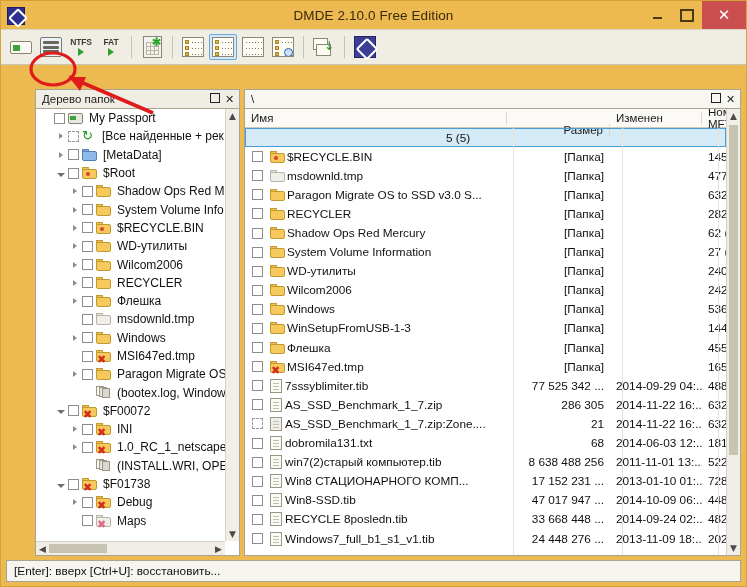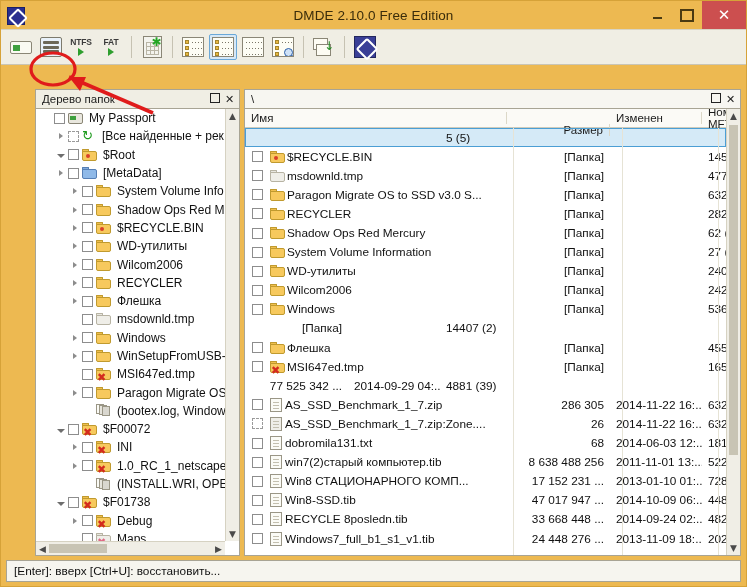--- a/index.html
+++ b/index.html
@@ -481,71 +481,71 @@
             <div class="tnode" style="padding-left: 18px;">
               <span class="tw">
                 <span class="tri"></span>
               </span>
               <span class="cb dashed"></span>
               <span class="refresh-ic">↻</span>
               <span class="tlabel">[Все найденные + рек</span>
             </div>
             <div class="tnode" style="padding-left: 18px;">
               <span class="tw">
+                <span class="tri"></span>
+              </span>
+              <span class="cb"></span>
+              <span class="fi blue">
+                <span class="tab"></span>
+                <span class="body"></span>
+              </span>
+              <span class="tlabel">[MetaData]</span>
+            </div>
+            <div class="tnode" style="padding-left: 18px;">
+              <span class="tw">
                 <span class="tri open"></span>
               </span>
               <span class="cb"></span>
               <span class="fi">
                 <span class="tab"></span>
                 <span class="body"></span>
                 <span class="dot"></span>
               </span>
               <span class="tlabel">$Root</span>
             </div>
-            <div class="tnode" style="padding-left: 18px;">
-              <span class="tw">
-                <span class="tri"></span>
-              </span>
-              <span class="cb"></span>
-              <span class="fi blue">
-                <span class="tab"></span>
-                <span class="body"></span>
-              </span>
-              <span class="tlabel">[MetaData]</span>
+            <div class="tnode" style="padding-left: 32px;">
+              <span class="tw">
+                <span class="tri"></span>
+              </span>
+              <span class="cb"></span>
+              <span class="fi">
+                <span class="tab"></span>
+                <span class="body"></span>
+              </span>
+              <span class="tlabel">Shadow Ops Red M</span>
             </div>
             <div class="tnode" style="padding-left: 32px;">
               <span class="tw">
                 <span class="tri"></span>
               </span>
               <span class="cb"></span>
               <span class="fi">
                 <span class="tab"></span>
                 <span class="body"></span>
               </span>
               <span class="tlabel">System Volume Info</span>
             </div>
             <div class="tnode" style="padding-left: 32px;">
               <span class="tw">
                 <span class="tri"></span>
               </span>
               <span class="cb"></span>
               <span class="fi">
                 <span class="tab"></span>
                 <span class="body"></span>
-              </span>
-              <span class="tlabel">Shadow Ops Red M</span>
-            </div>
-            <div class="tnode" style="padding-left: 32px;">
-              <span class="tw">
-                <span class="tri"></span>
-              </span>
-              <span class="cb"></span>
-              <span class="fi">
-                <span class="tab"></span>
-                <span class="body"></span>
                 <span class="dot"></span>
               </span>
               <span class="tlabel">$RECYCLE.BIN</span>
             </div>
             <div class="tnode" style="padding-left: 32px;">
               <span class="tw">
                 <span class="tri"></span>
               </span>
               <span class="cb"></span>
               <span class="fi">
@@ -599,31 +599,20 @@
             <div class="tnode" style="padding-left: 32px;">
               <span class="tw">
                 <span class="tri"></span>
               </span>
               <span class="cb"></span>
               <span class="fi">
                 <span class="tab"></span>
                 <span class="body"></span>
               </span>
               <span class="tlabel">Windows</span>
-            </div>
-            <div class="tnode" style="padding-left: 32px;">
-              <span class="tw">
-                <span class="tri"></span>
-              </span>
-              <span class="cb"></span>
-              <span class="fi">
-                <span class="tab"></span>
-                <span class="body"></span>
-              </span>
-              <span class="tlabel">WinSetupFromUSB-</span>
             </div>
             <div class="tnode" style="padding-left: 32px;">
               <span class="tw"></span>
               <span class="cb"></span>
               <span class="fi">
                 <span class="tab"></span>
                 <span class="body"></span>
                 <span class="xm">✖</span>
               </span>
               <span class="tlabel">MSI647ed.tmp</span>
@@ -883,20 +872,29 @@
                     <span class="tab"></span>
                     <span class="body"></span>
                   </span>
                   <span>Windows</span>
                 </div>
                 <div class="c c-size">[Папка]</div>
                 <div class="c c-mod"></div>
                 <div class="c c-mft">5360 (3)</div>
               </div>
               <div class="lrow">
+                <div class="c c-name">
+                  <span class="cb"></span>
+                  <span style="width: 4px;"></span>
+                  <span class="fi">
+                    <span class="tab"></span>
+                    <span class="body"></span>
+                  </span>
+                  <span>WinSetupFromUSB-1-3</span>
+                </div>
                 <div class="c c-size">[Папка]</div>
                 <div class="c c-mod"></div>
                 <div class="c c-mft">14407 (2)</div>
               </div>
               <div class="lrow">
                 <div class="c c-name">
                   <span class="cb"></span>
                   <span style="width: 4px;"></span>
                   <span class="fi">
                     <span class="tab"></span>
@@ -917,20 +915,26 @@
                     <span class="body"></span>
                     <span class="xm">✖</span>
                   </span>
                   <span>MSI647ed.tmp</span>
                 </div>
                 <div class="c c-size">[Папка]</div>
                 <div class="c c-mod"></div>
                 <div class="c c-mft">16537 (25)</div>
               </div>
               <div class="lrow">
+                <div class="c c-name">
+                  <span class="cb"></span>
+                  <span style="width: 4px;"></span>
+                  <span class="dfi"></span>
+                  <span>7sssyblimiter.tib</span>
+                </div>
                 <div class="c c-size">77 525 342 ...</div>
                 <div class="c c-mod">2014-09-29 04:...</div>
                 <div class="c c-mft">4881 (39)</div>
               </div>
               <div class="lrow">
                 <div class="c c-name">
                   <span class="cb"></span>
                   <span style="width: 4px;"></span>
                   <span class="dfi"></span>
                   <span>AS_SSD_Benchmark_1_7.zip</span>
@@ -939,21 +943,21 @@
                 <div class="c c-mod">2014-11-22 16:...</div>
                 <div class="c c-mft">63242 (1)</div>
               </div>
               <div class="lrow">
                 <div class="c c-name">
                   <span class="cb dashed"></span>
                   <span style="width: 4px;"></span>
                   <span class="dfi" style="background: rgb(239, 238, 232);"></span>
                   <span>AS_SSD_Benchmark_1_7.zip:Zone....</span>
                 </div>
-                <div class="c c-size">26</div>
+                <div class="c c-size">21</div>
                 <div class="c c-mod">2014-11-22 16:...</div>
                 <div class="c c-mft">63242 (1)</div>
               </div>
               <div class="lrow">
                 <div class="c c-name">
                   <span class="cb"></span>
                   <span style="width: 4px;"></span>
                   <span class="dfi"></span>
                   <span>dobromila131.txt</span>
                 </div>

